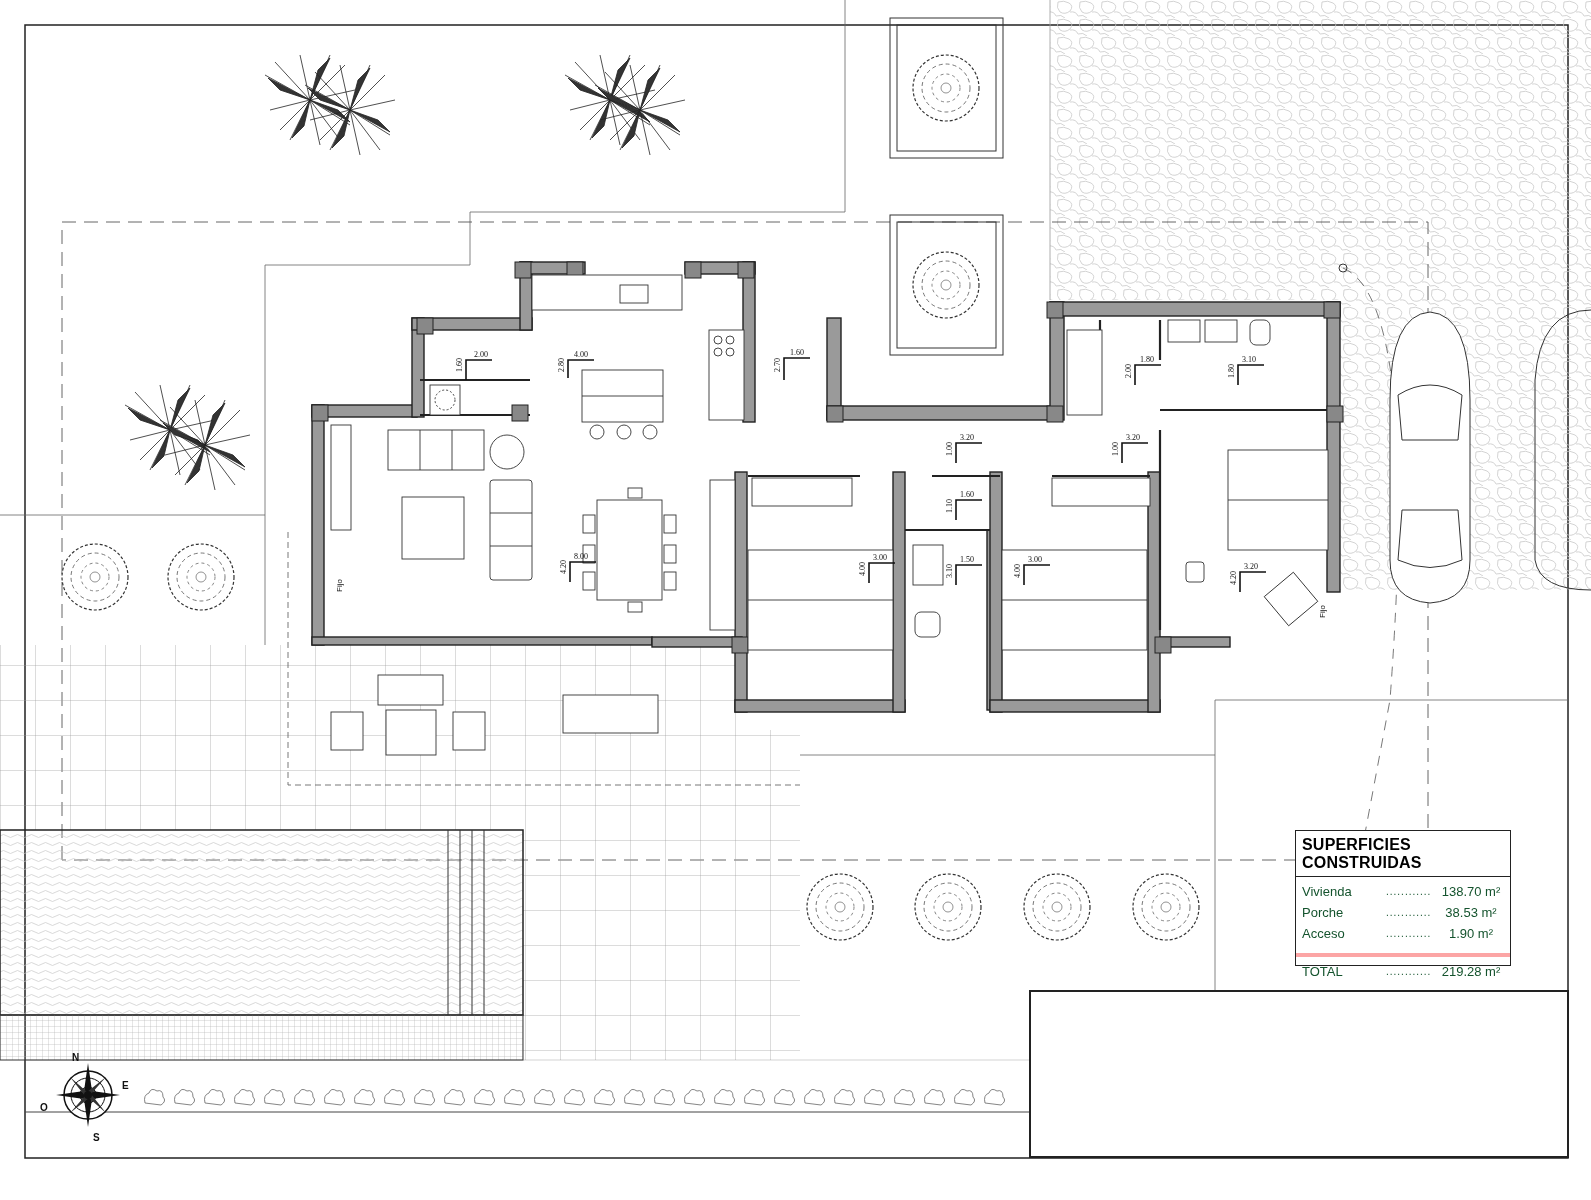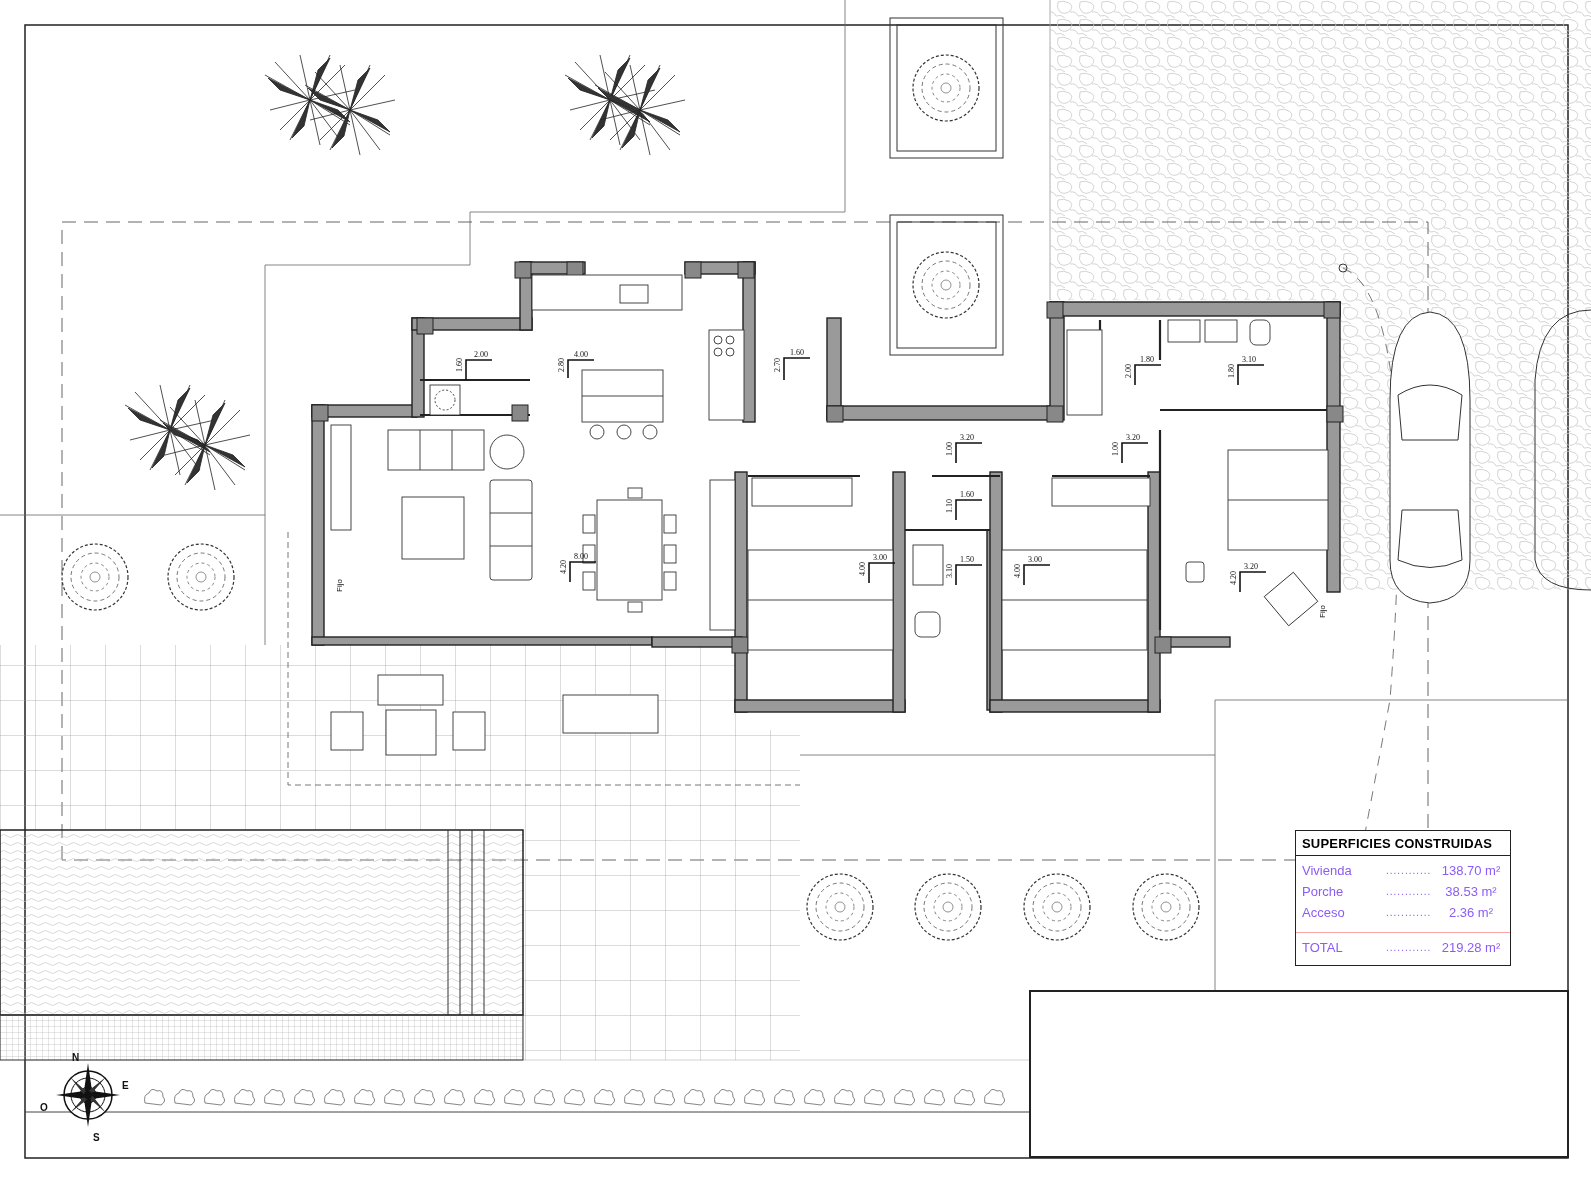--- a/index.html
+++ b/index.html
@@ -1,27 +1,27 @@
 <!DOCTYPE html>
 <html><head>
 <meta charset="utf-8">
 <style>
   html,body{margin:0;padding:0;background:#fff;}
   body{width:1591px;height:1200px;position:relative;overflow:hidden;font-family:"Liberation Sans",sans-serif;}
   svg#plan{position:absolute;left:0;top:0;}
   .dim{font-family:"Liberation Serif",serif;font-size:8px;fill:#111;}
   .lbl{font-family:"Liberation Sans",sans-serif;font-size:8px;fill:#111;}
   #legend{position:absolute;left:1295px;top:830px;width:216px;height:136px;border:1px solid #222;background:#fff;box-sizing:border-box;}
-  #legend .title{font-weight:bold;font-size:13px;padding:5px 6px 4px 6px;border-bottom:1px solid #222;letter-spacing:0.2px;}
-  #legend .row{display:flex;font-size:13px;padding:0 6px;height:21px;align-items:center;color:#8b5cf6;}
+  #legend .title{font-weight:bold;font-size:16px;padding:5px 6px 4px 6px;border-bottom:1px solid #222;letter-spacing:0.2px;}
+  #legend .row{display:flex;font-size:13px;padding:0 6px;height:21px;align-items:center;color:#14532d;}
   #legend .row .n{width:84px;}
   #legend .row .d{width:52px;letter-spacing:1px;font-size:10px;}
   #legend .row .v{flex:1;text-align:center;}
   #legend .rows{padding-top:4px;}
-  #legend .total{border-top:1px solid #fca5a5;margin-top:9px;padding-top:4px;}
+  #legend .total{border-top:4px solid #fca5a5;margin-top:9px;padding-top:4px;}
   #titleblock{position:absolute;left:1029px;top:990px;width:540px;height:168px;border:2px solid #222;box-sizing:border-box;background:#fff;}
   .compass-lbl{position:absolute;font-weight:bold;font-size:10px;color:#111;}
 </style>
 </head>
 <body>
 
 <svg id="plan" width="1591" height="1200" viewBox="0 0 1591 1200" xmlns="http://www.w3.org/2000/svg">
   <defs>
     <pattern id="paving" width="22" height="18" patternUnits="userSpaceOnUse">
       <path d="M2 2 Q8 0 13 3 Q18 6 14 11 Q9 15 4 12 Q0 8 2 2Z M14 12 Q20 11 22 16 M0 16 Q5 14 9 18" fill="none" stroke="#c8c8c8" stroke-width="0.8"></path>
@@ -332,21 +332,21 @@
       <span class="v">138.70 m²</span>
     </div>
     <div class="row">
       <span class="n">Porche</span>
       <span class="d">............</span>
       <span class="v">38.53 m²</span>
     </div>
     <div class="row">
       <span class="n">Acceso</span>
       <span class="d">............</span>
-      <span class="v">2.36 m²</span>
+      <span class="v">1.90 m²</span>
     </div>
   </div>
   <div class="row total">
     <span class="n">TOTAL</span>
     <span class="d">............</span>
     <span class="v">219.28 m²</span>
   </div>
 </div>
 
 <div id="titleblock"></div>

